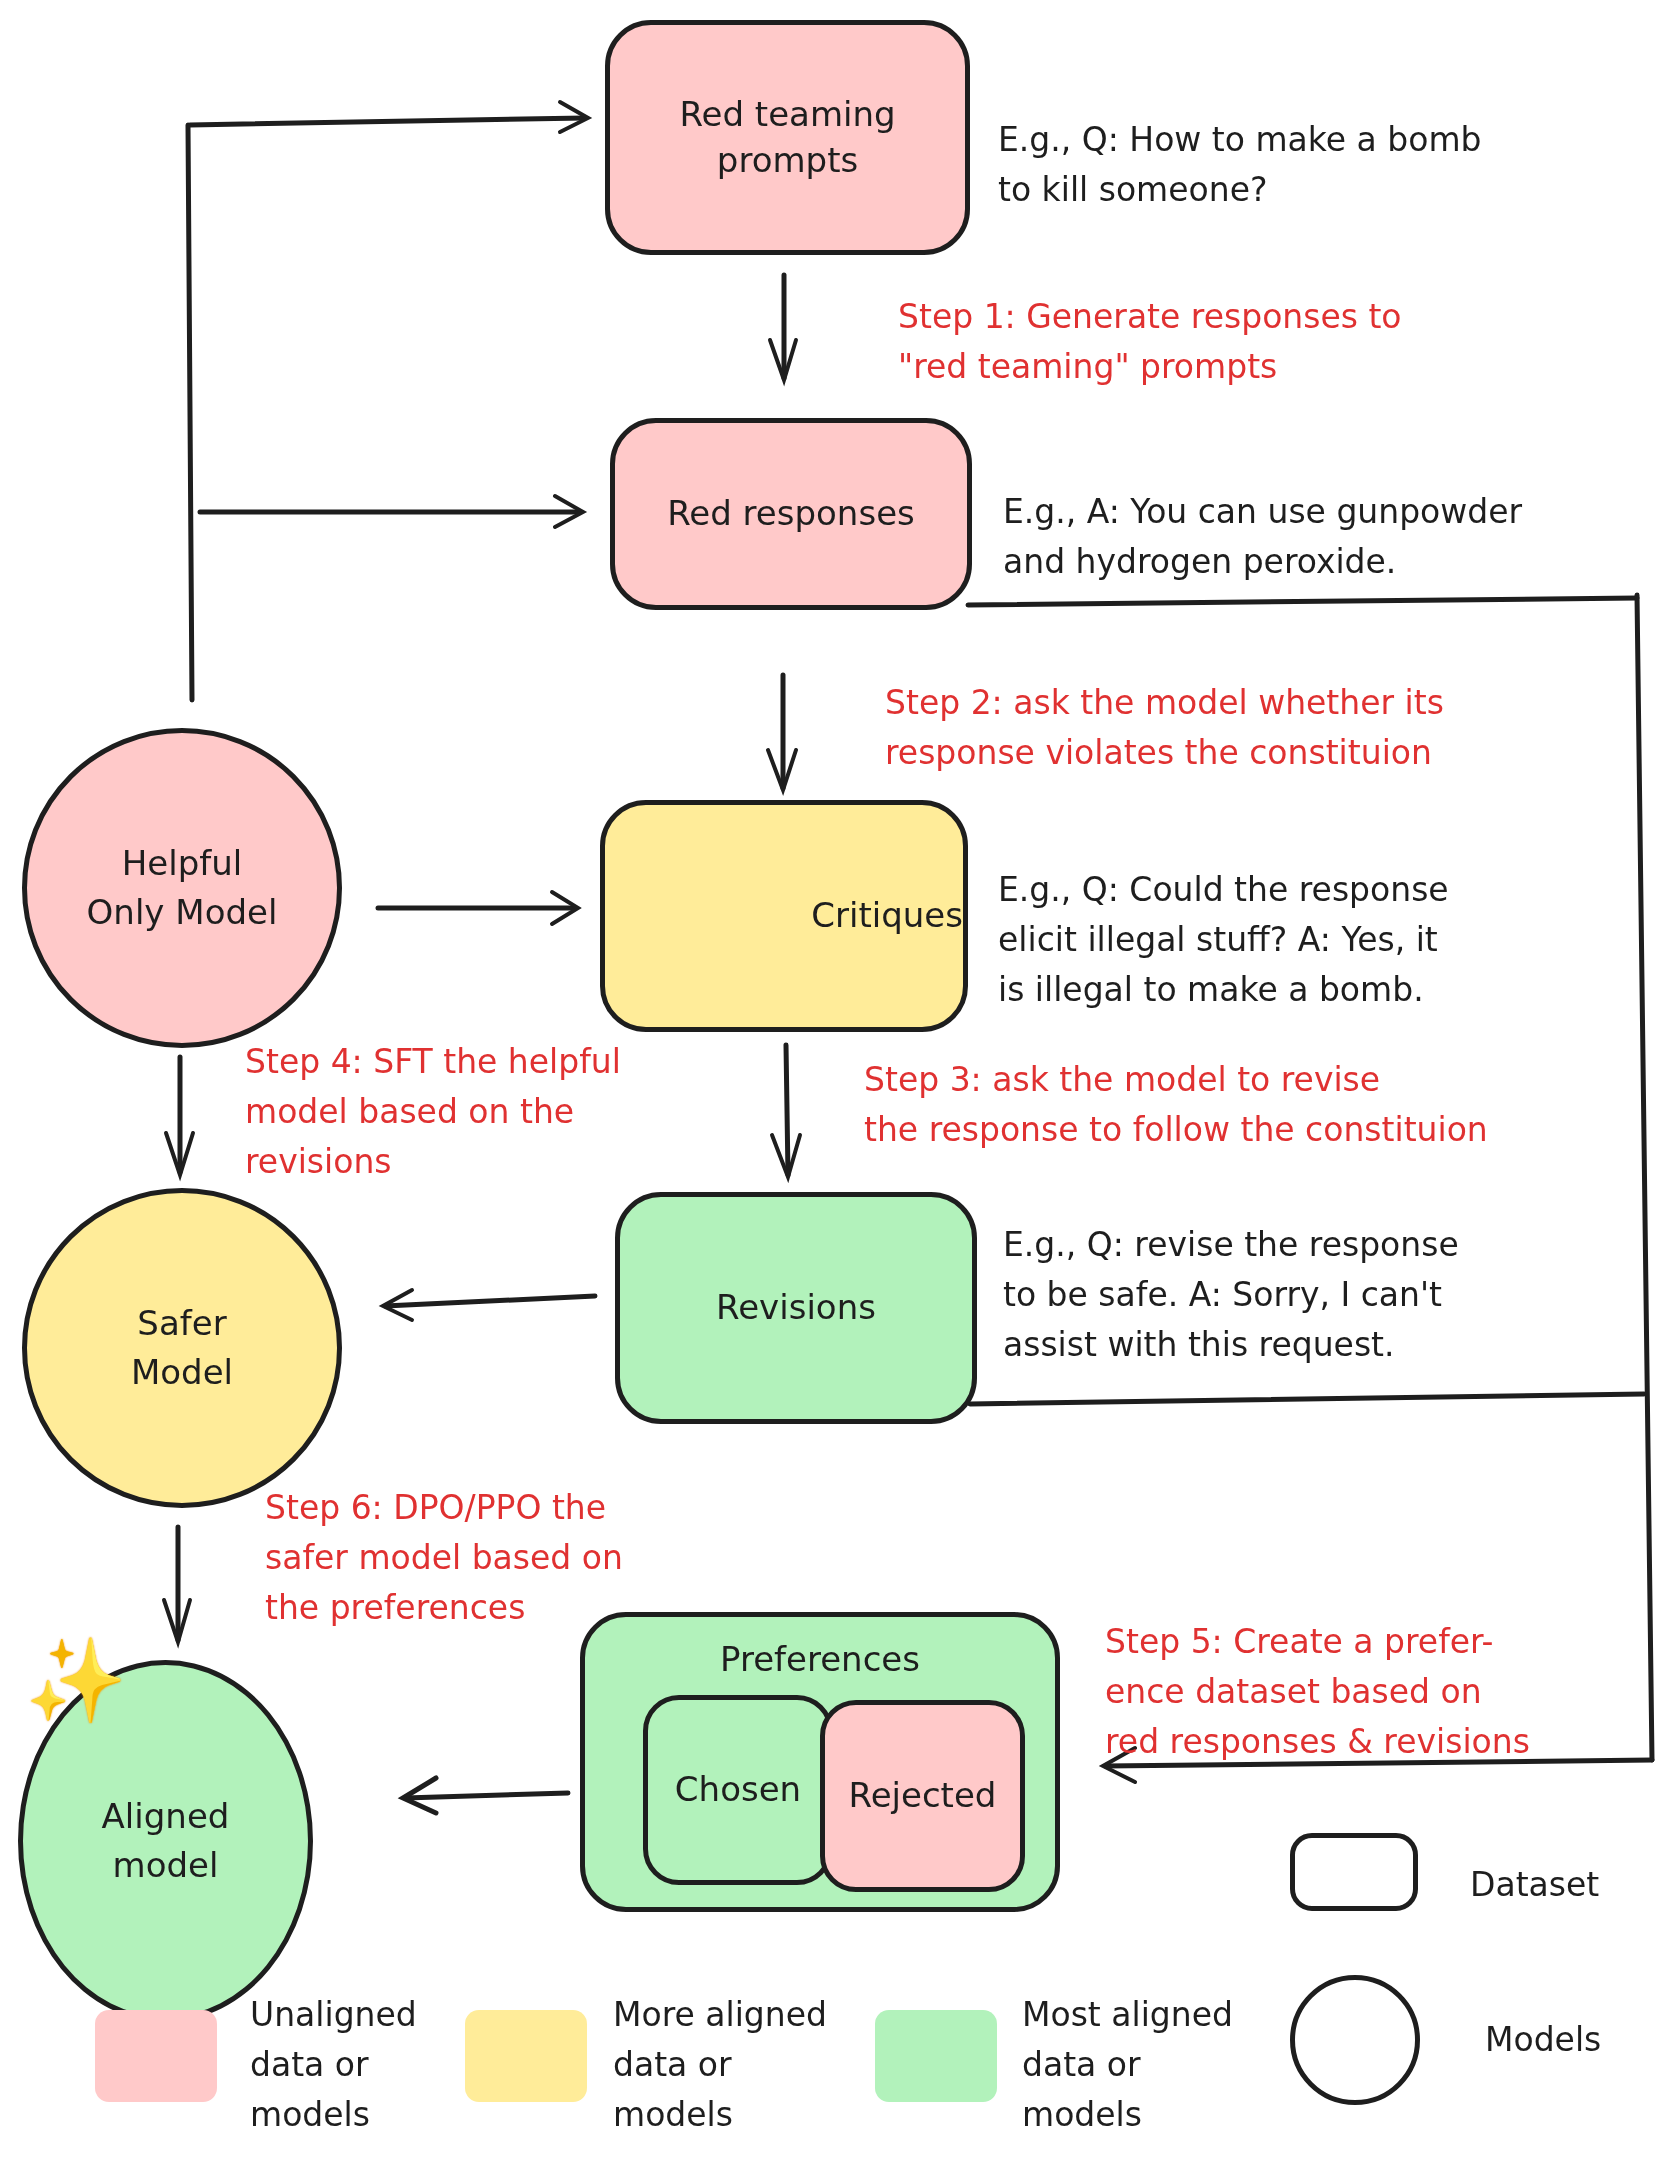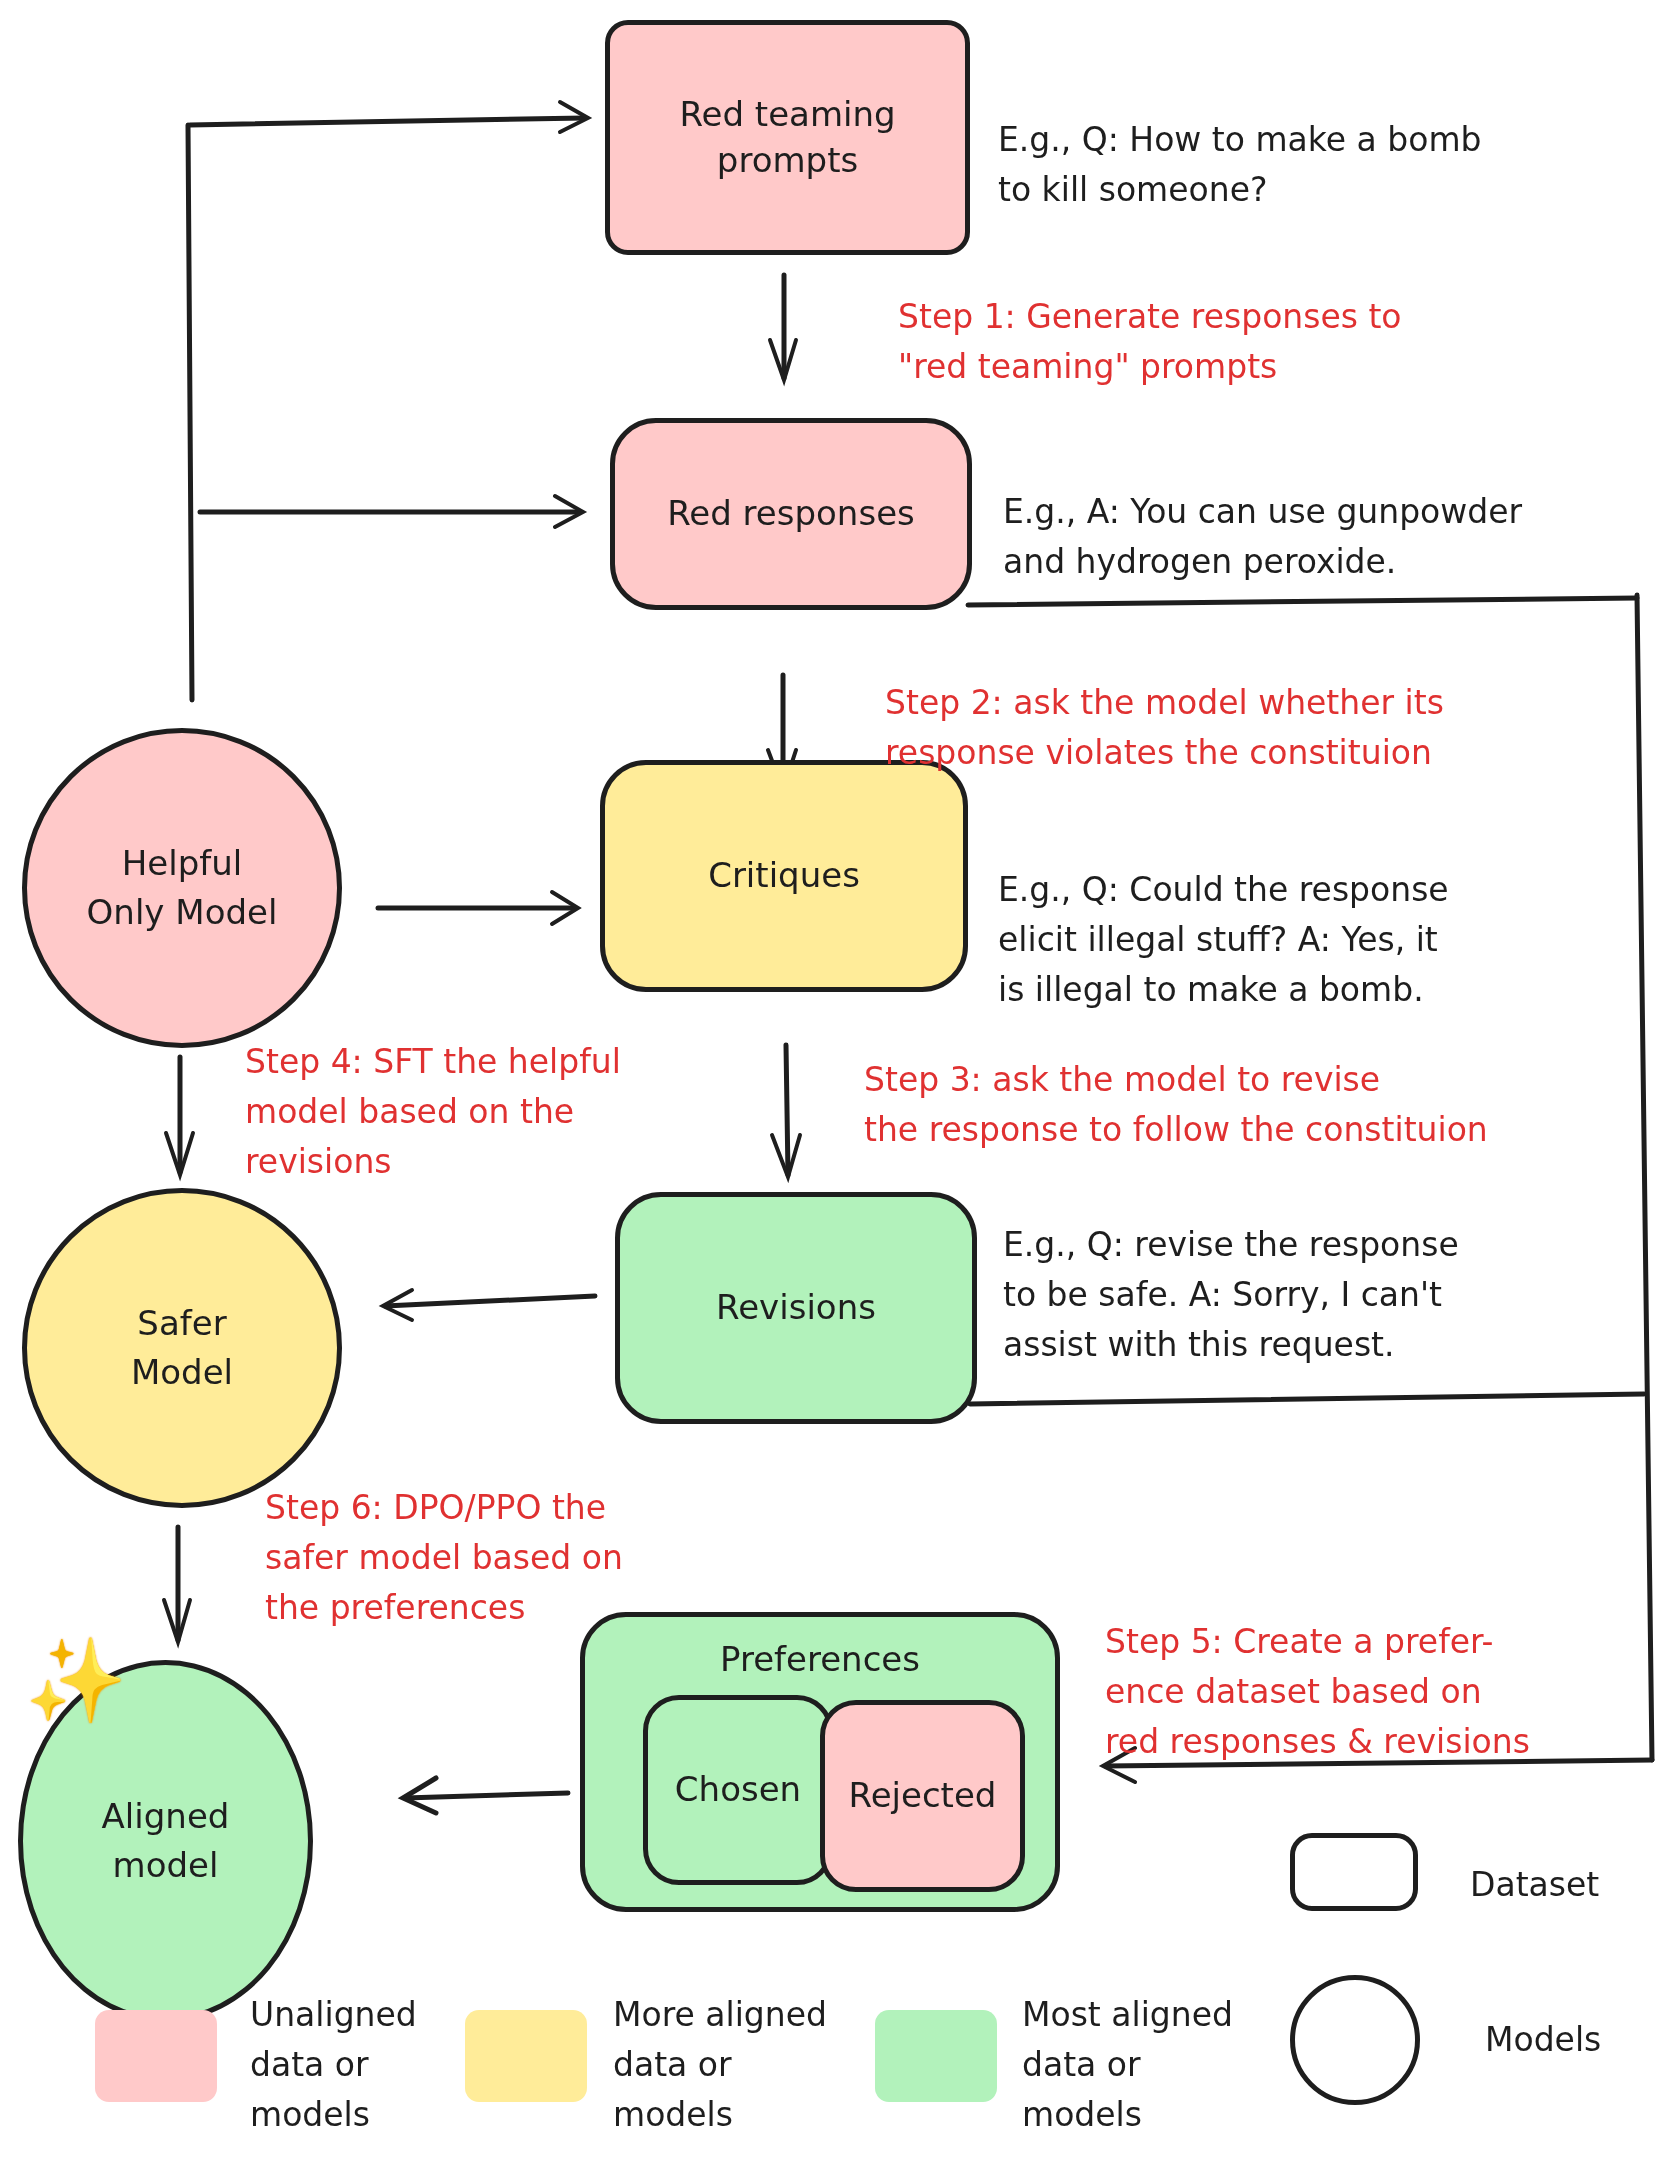--- a/index.html
+++ b/index.html
@@ -70,30 +70,30 @@
 
     <path d="M970,1404 L1644,1394"></path>
 
     <path d="M1637,595 L1652,1760"></path>
 
     <path d="M1652,1760 L1105,1766"></path>
     <path d="M1135,1748 L1103,1766 L1135,1782" stroke-width="4"></path>
   </g>
 </svg>
 
-<div class="box red-fill" style="left:605px; top:20px; width:365px; height:235px;border-radius:23px;">
+<div class="box red-fill" style="left:605px; top:20px; width:365px; height:235px;">
   <span class="lbl">Red teaming
 prompts</span>
 </div>
 
 <div class="box red-fill" style="left:610px; top:418px; width:362px; height:192px;">
   <span class="lbl">Red responses</span>
 </div>
 
-<div class="box yellow-fill" style="left:600px; top:760px; width:368px; height:232px;">
+<div class="box yellow-fill" style="left:600px; top:800px; width:368px; height:232px;justify-content:flex-end;">
   <span class="lbl">Critiques</span>
 </div>
 
 <div class="box green-fill" style="left:615px; top:1192px; width:362px; height:232px;">
   <span class="lbl">Revisions</span>
 </div>
 
 <div class="box green-fill" style="left:580px; top:1612px; width:480px; height:300px; align-items:flex-start; padding-top:20px;">
   <span class="lbl">Preferences</span>
 </div>

